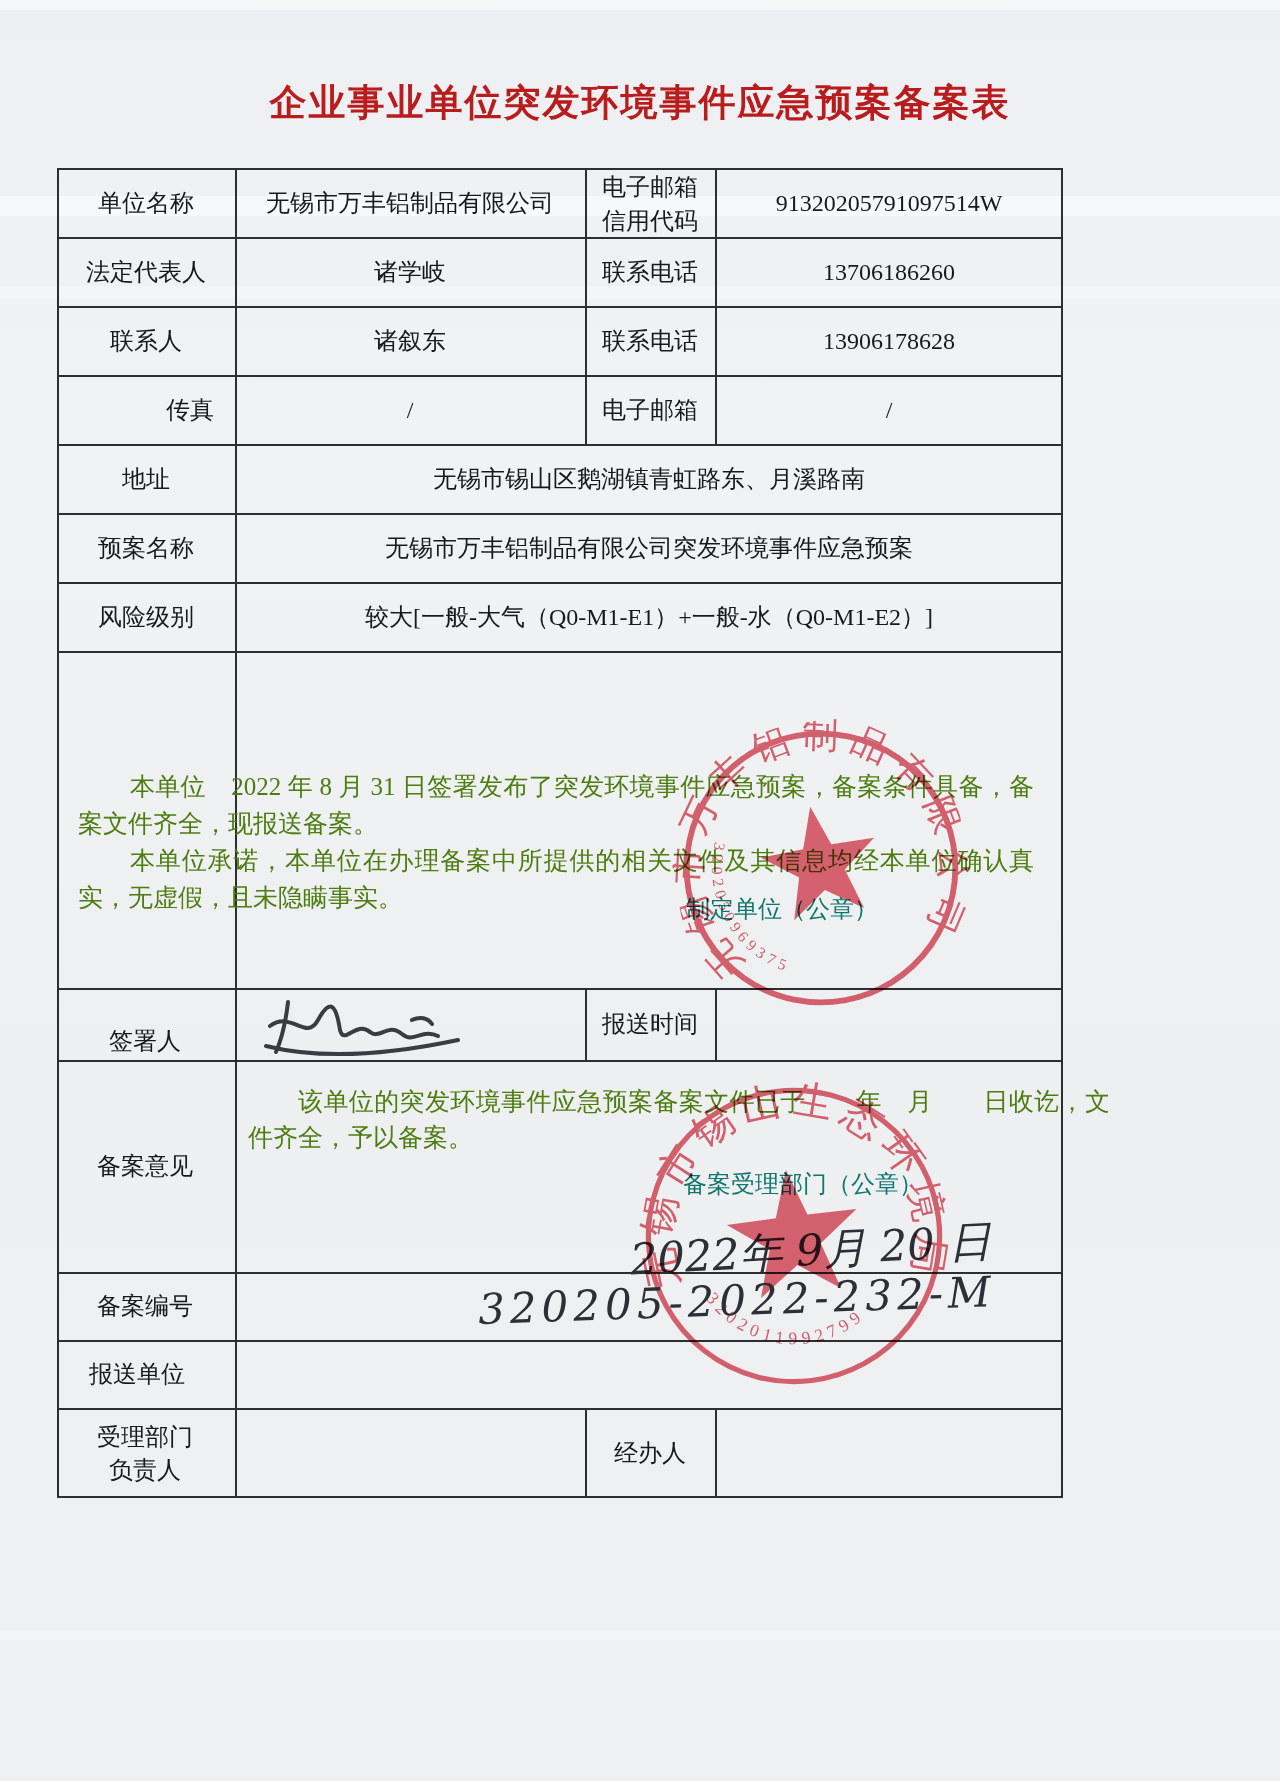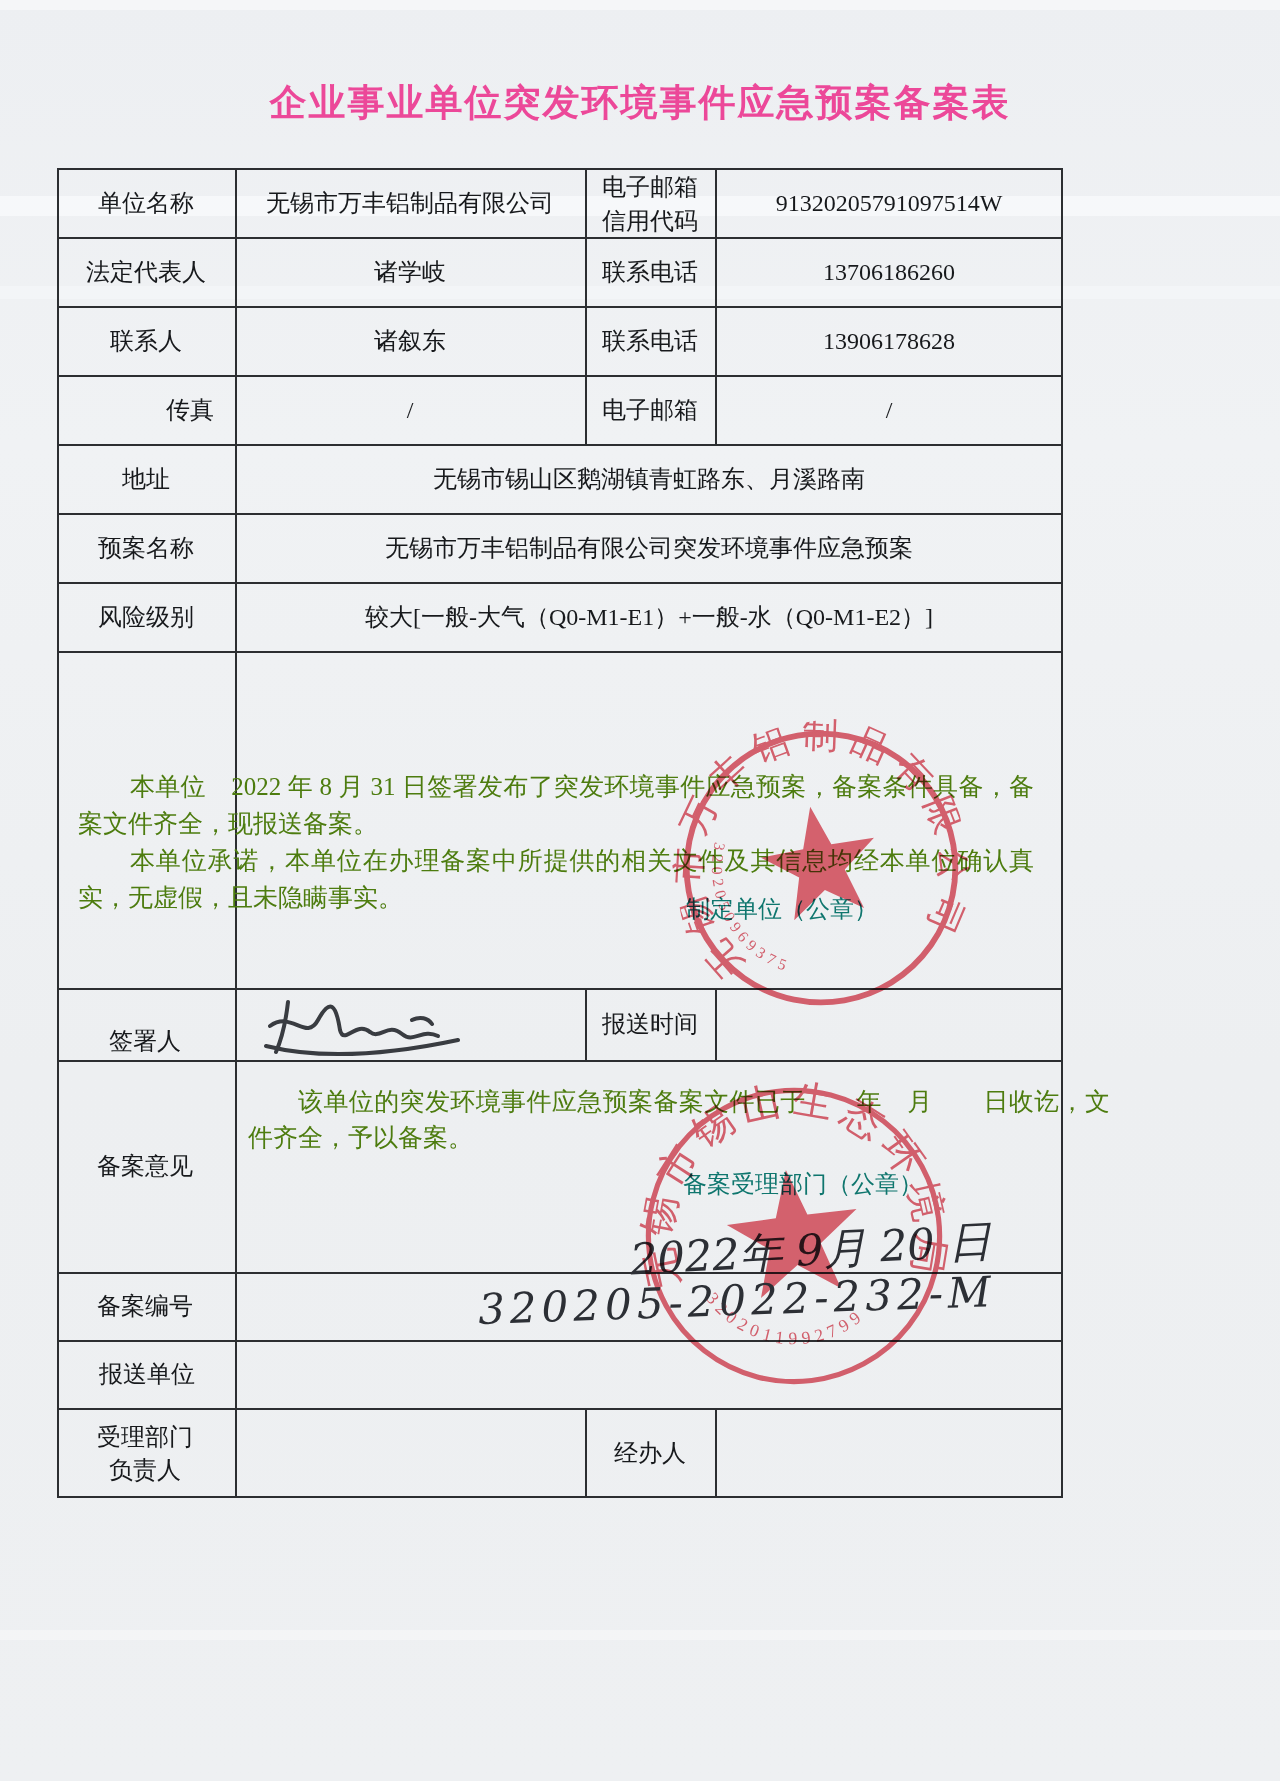--- a/index.html
+++ b/index.html
@@ -2,21 +2,21 @@
 <html><head>
 <meta charset="utf-8">
 <style>
   html,body{margin:0;padding:0;}
   body{width:1280px;height:1781px;position:relative;overflow:hidden;
        background:linear-gradient(180deg,#edeff2 0%,#f0f2f4 25%,#edeff1 60%,#eef0f2 100%);
        font-family:"Liberation Serif",serif;color:#1b1d20;}
   .band{position:absolute;left:0;width:1280px;pointer-events:none;}
   .page-title{position:absolute;left:0;top:78px;width:1280px;text-align:center;
        font-family:"Liberation Sans",sans-serif;font-weight:800;font-size:37px;
-       letter-spacing:2px;color:#ec4899;}
+       letter-spacing:2px;color:#b91c1c;}
   .hline{position:absolute;height:2px;background:#2c2e31;}
   .vline{position:absolute;width:2px;background:#2c2e31;}
   .c{position:absolute;transform:translate(-50%,-50%);white-space:nowrap;font-size:24px;color:#17191c;}
   .para{position:absolute;font-size:25px;line-height:37px;color:#4d7c0f;text-align:justify;margin-top:16px;}
   .para p{margin:0;text-indent:52px;}
   .seal-label{position:absolute;font-size:24px;white-space:nowrap;color:#0f766e;}
   .hand{position:absolute;font-family:"DejaVu Serif",serif;font-style:italic;color:#2c2f35;white-space:nowrap;}
   .stamp{position:absolute;mix-blend-mode:multiply;opacity:0.88;}
   svg text{font-family:"Liberation Serif",serif;}
 </style>
@@ -135,17 +135,17 @@
     <textPath href="#arcName2" startOffset="8">无锡市锡山生态环境局</textPath>
   </text>
   <text font-size="17" letter-spacing="5" fill="#dd4f5e">
     <textPath href="#arcCode2" startOffset="6">3202011992799</textPath>
   </text>
 </svg>
 
 <span class="c" style="left:145px;top:1306px;">备案编号</span>
 <span class="hand" style="left:478px;top:1276px;font-size:42px;letter-spacing:5px;transform:rotate(-2deg);">320205-2022-232-M</span>
 
-<span class="c" style="left:147px;top:1374px;">报送单位</span>
+<span class="c" style="left:137px;top:1374px;">报送单位</span>
 
 <span class="c" style="left:145px;top:1437px;">受理部门</span>
 <span class="c" style="left:145px;top:1470px;">负责人</span>
 <span class="c" style="left:650px;top:1453px;">经办人</span>
 
 </body></html>

